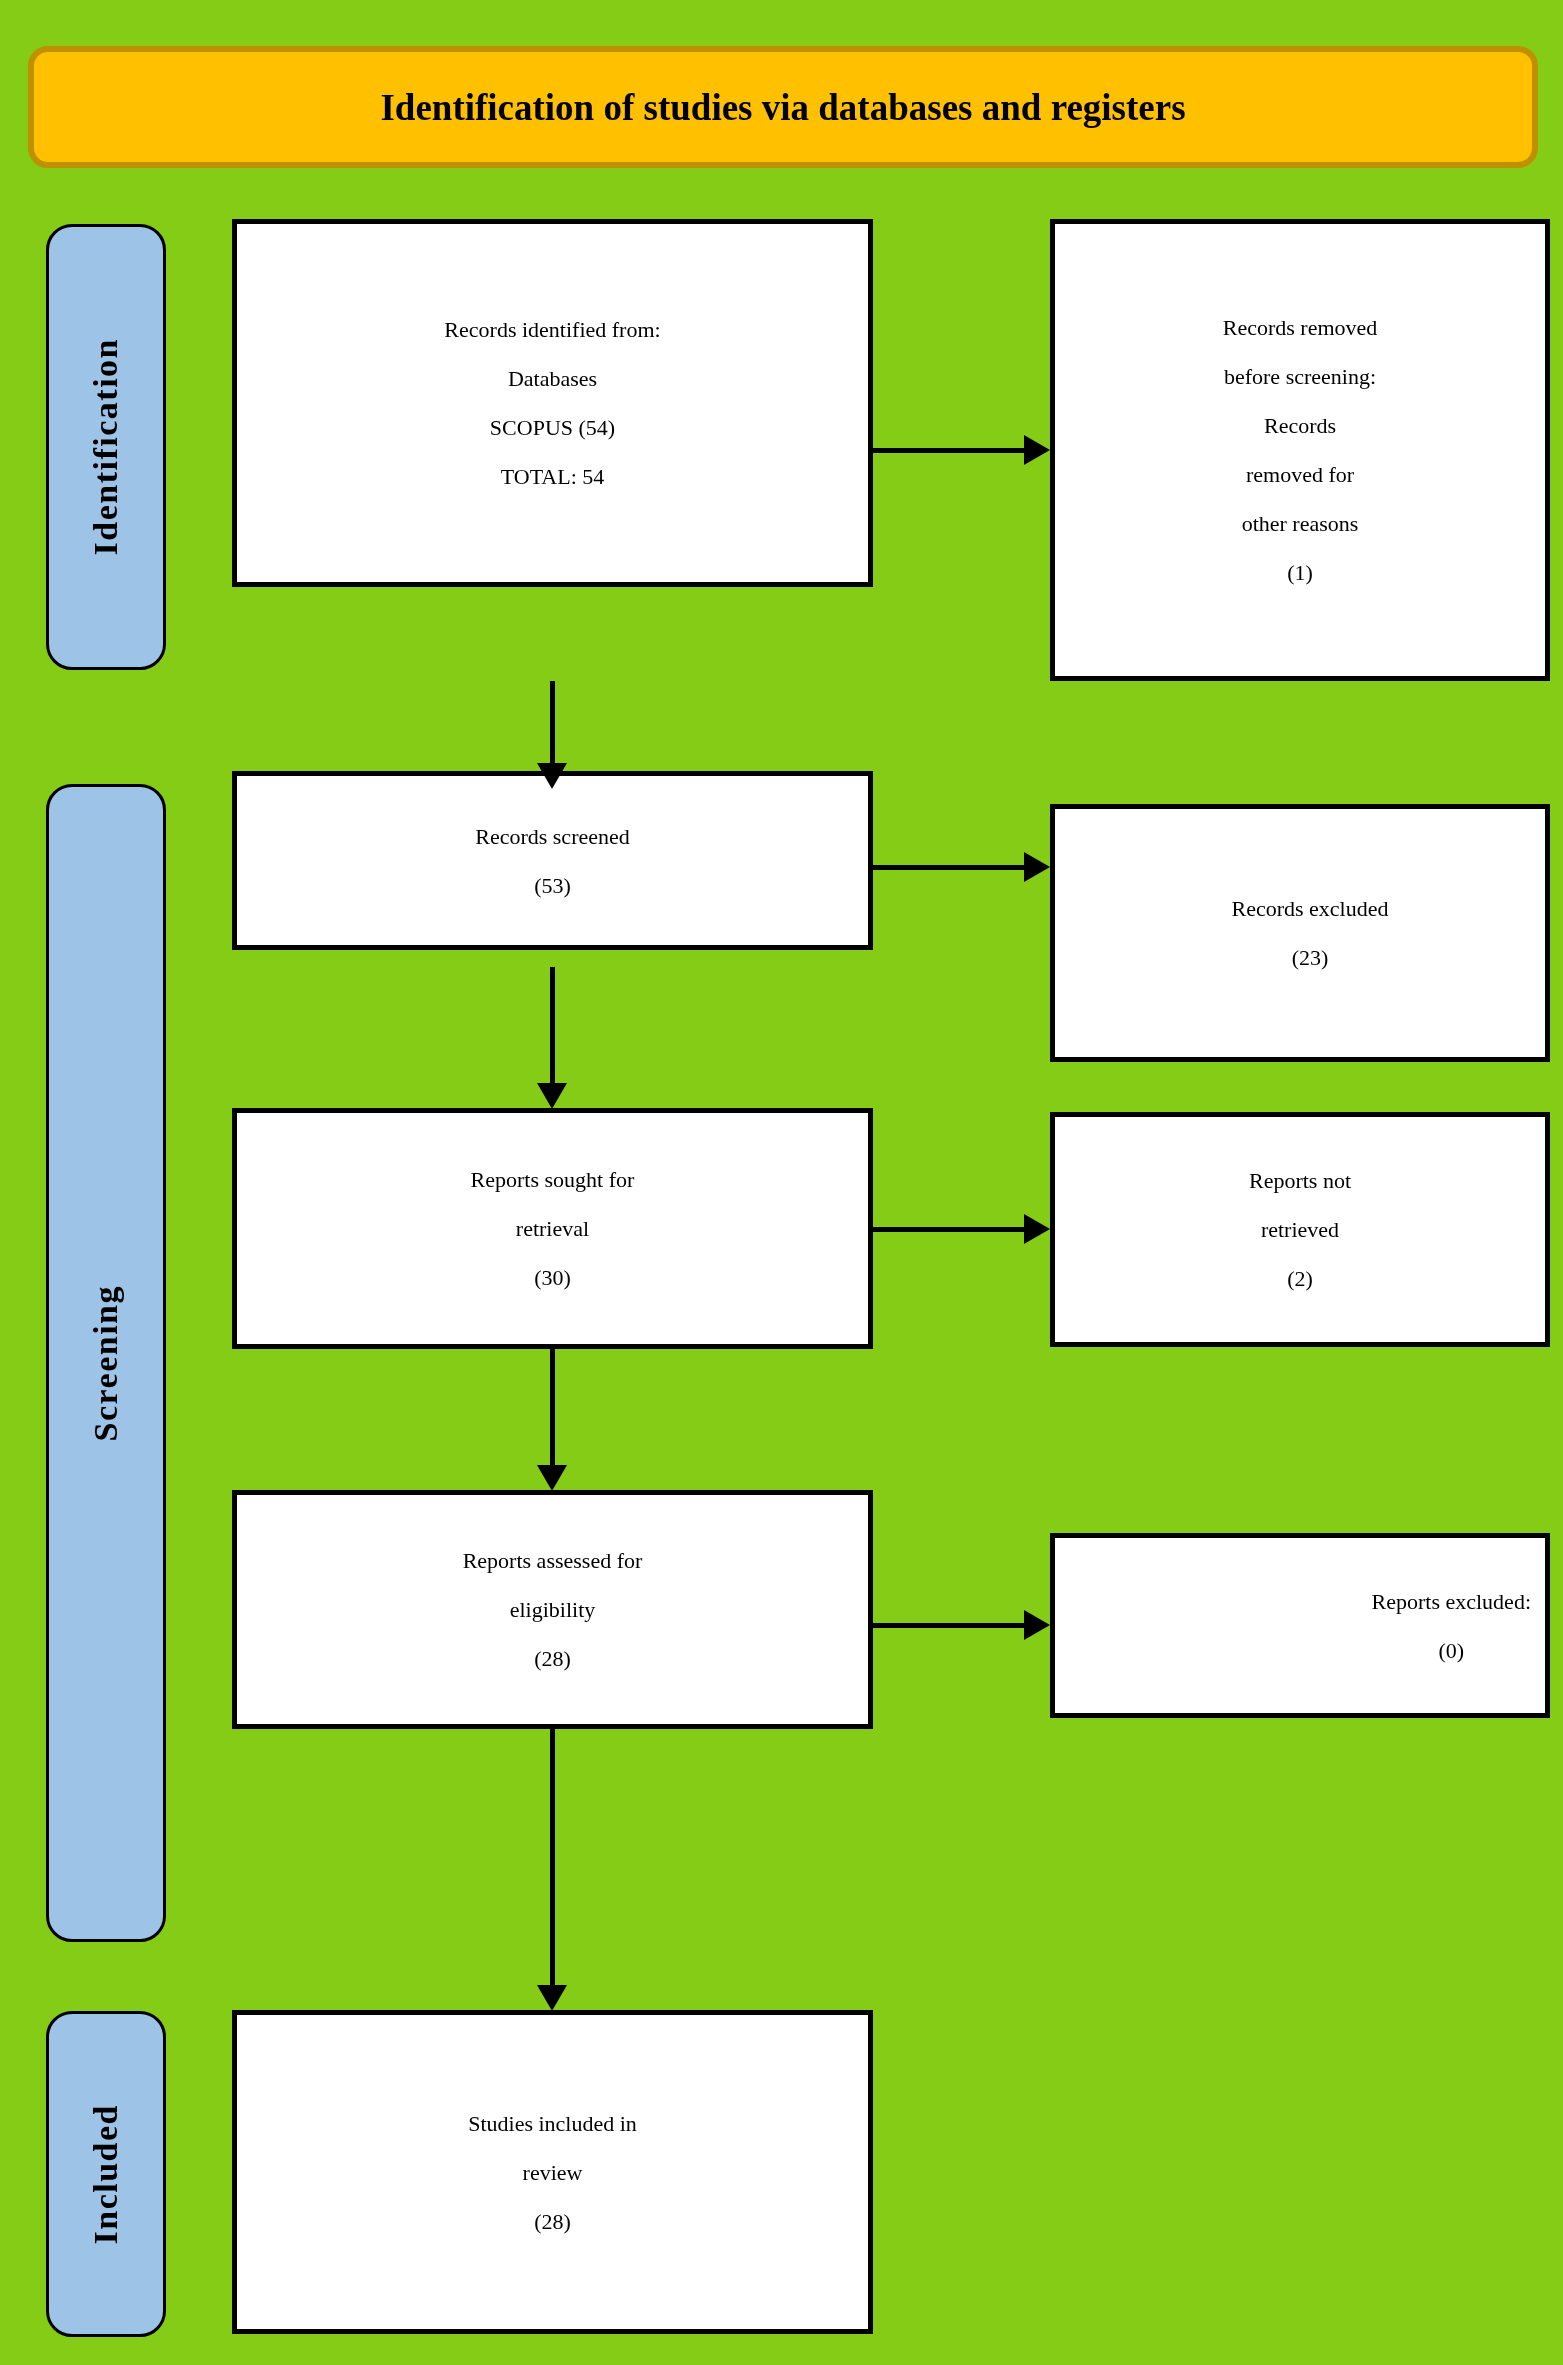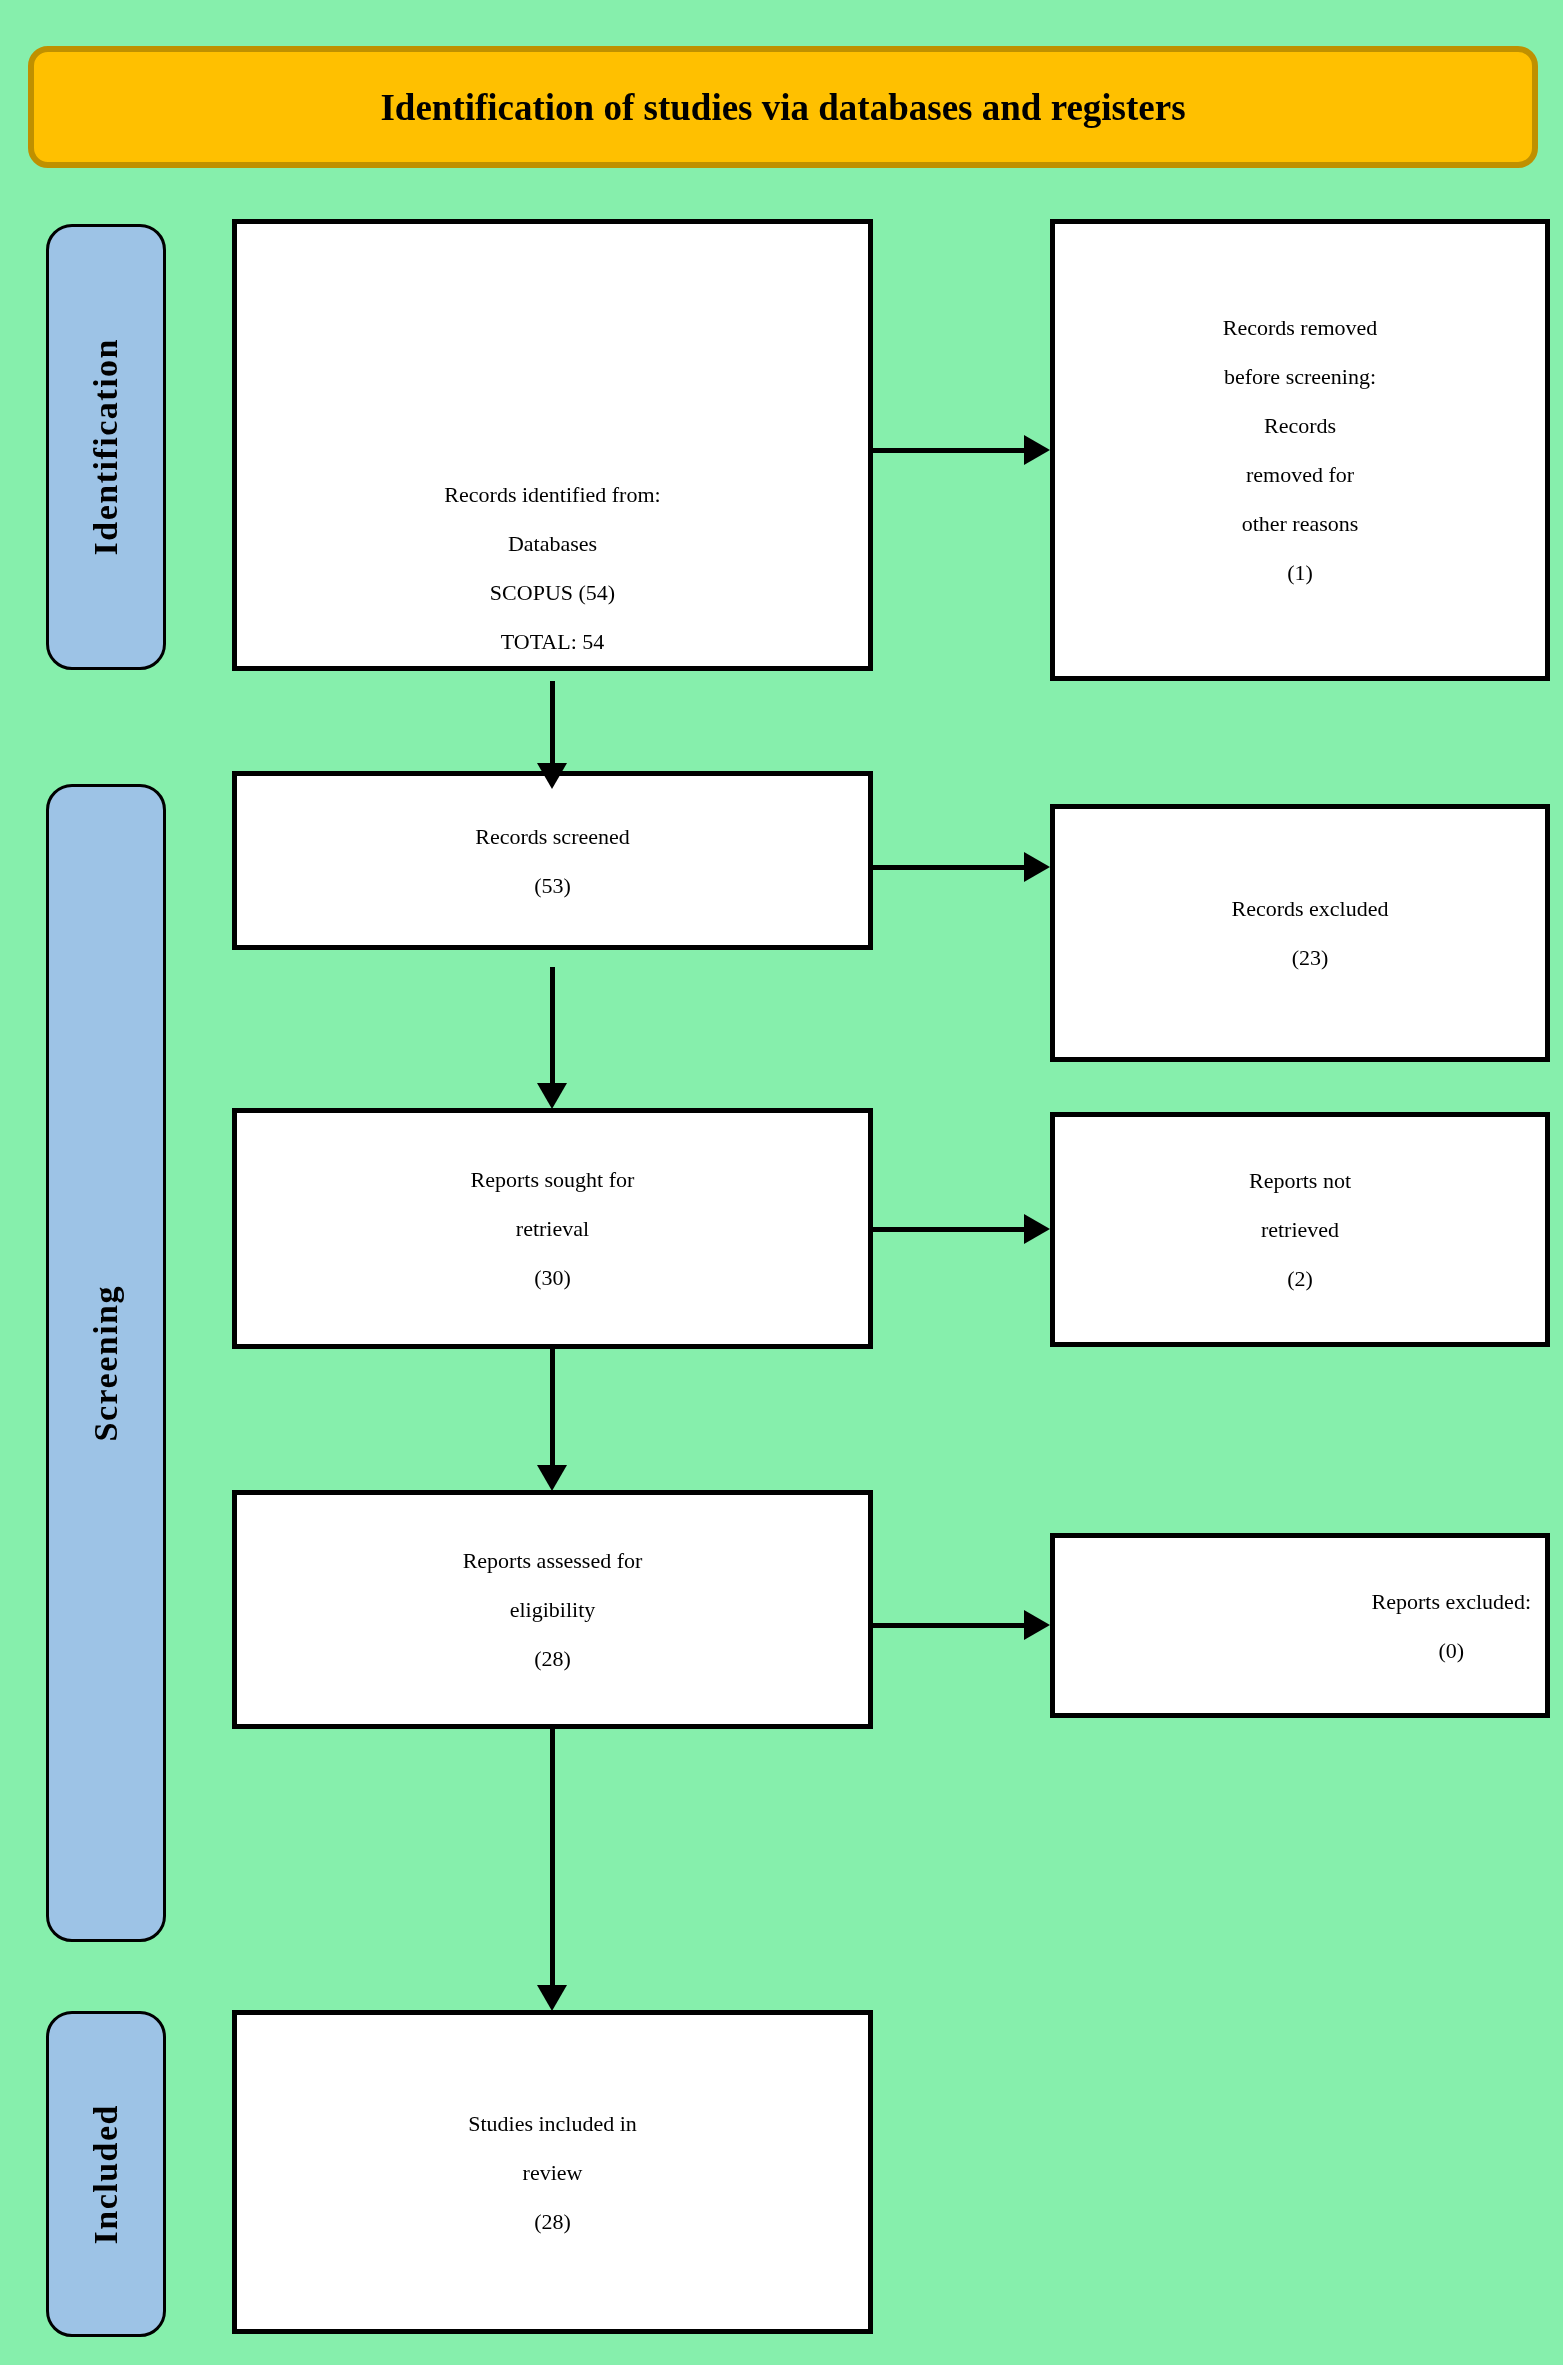--- a/index.html
+++ b/index.html
@@ -1,19 +1,19 @@
 <!DOCTYPE html>
 <html style="font-size:12.4px"><head>
 <meta charset="utf-8">
 <style>
   html,body { margin:0; padding:0; background:#ffffff; }
   #canvas {
     position:relative;
     width:1563px; height:2366px;
-    background:#86efac;
+    background:#84cc16;
     font-family:"Liberation Serif","DejaVu Serif",serif;
     color:#000000;
     overflow:hidden;
   }
 
   
   .banner {
     position:absolute; left:28px; top:46px; width:1510px; height:122px;
     background:#FFC000;
     border:6.2px solid #BF9000;
@@ -55,21 +55,21 @@
     text-align:center;
   }
   .box span {
     font-size:22px; line-height:49px;
     white-space:pre-line;
     padding:0 14px;
   }
   .col-left  { left:232px;  width:641px; }
   .col-right { left:1050px; width:500px; }
 
-  .box-records-identified    { top:219px;  height:452px;align-items:flex-end; }
+  .box-records-identified    { top:219px;  height:368px; }
   .box-records-removed       { top:219px;  height:462px; }
   .box-records-screened      { top:771px; height:179px; }
   .box-records-excluded      { top:804px;  height:258px;padding-left:20px; }
   .box-reports-sought        { top:1108px; height:241px; }
   .box-reports-not-retrieved { top:1112px; height:235px; }
   .box-reports-assessed      { top:1490px; height:239px; }
   .box-reports-excluded      { top:1533px; height:185px;justify-content:flex-end; }
   .box-studies-included      { top:2010px; height:324px; }
 
   

